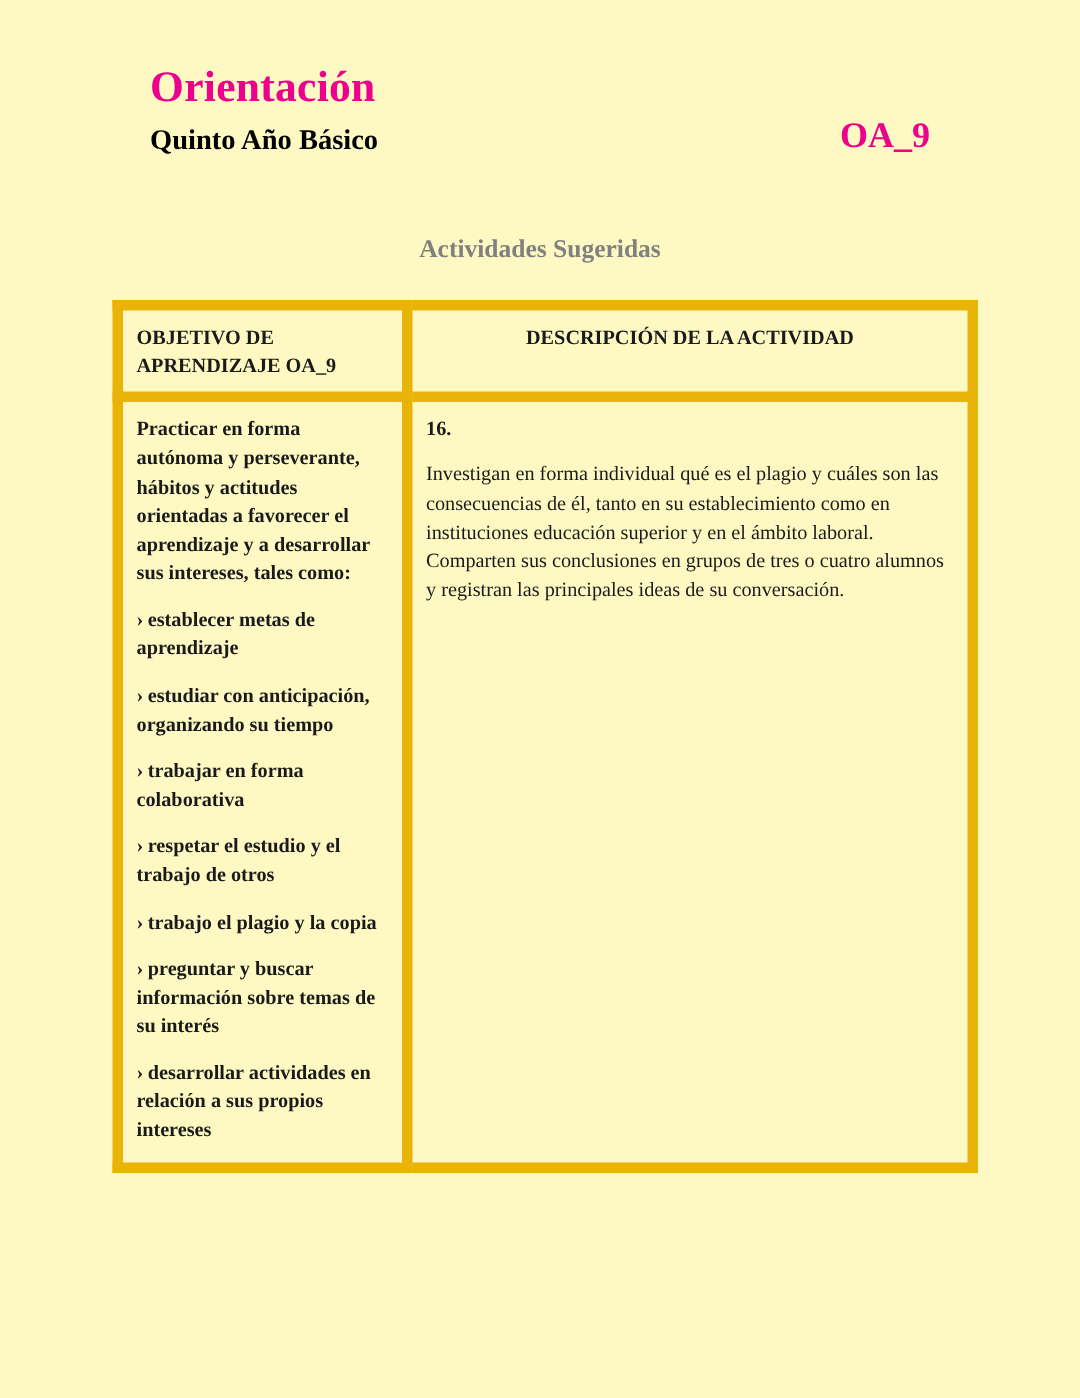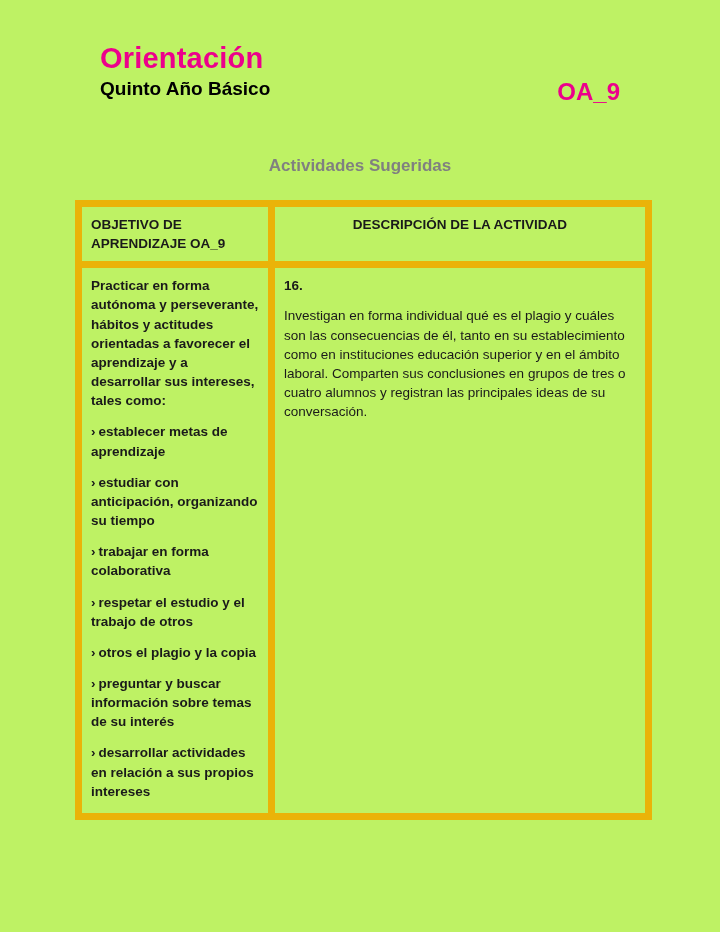--- a/index.html
+++ b/index.html
@@ -11,41 +11,42 @@
     width: 720px;
     height: 932px;
     position: relative;
     font-family: "Liberation Sans", sans-serif;
     color: #1a1a1a;
     overflow: hidden;
   }
   .page {
     position: absolute;
     inset: 0;
-    background: #bef264;
+    background: #fef9c3;
+    font-family: Liberation Serif, serif;
   }
   
   .header {
     position: absolute;
     top: 42px;
     left: 100px;
     width: 520px;
   }
   .brand-title {
     margin: 0;
     font-size: 29px;
     font-weight: bold;
     color: var(--accent, #ec008c);
     letter-spacing: 0.2px;
     line-height: 1.15;
   }
   .subtitle-row {
     display: flex;
     justify-content: space-between;
-    align-items: flex-start;
+    align-items: flex-end;
     margin-top: 3px;
   }
   .subtitle {
     font-size: 19px;
     font-weight: bold;
     color: #000000;
   }
   .oa-code {
     font-size: 24px;
     font-weight: bold;
@@ -147,21 +148,21 @@
           <p class="bullet-item">
             <span class="bullet">›</span><span>estudiar con anticipación, organizando su tiempo</span>
           </p>
           <p class="bullet-item">
             <span class="bullet">›</span><span>trabajar en forma colaborativa</span>
           </p>
           <p class="bullet-item">
             <span class="bullet">›</span><span>respetar el estudio y el trabajo de otros</span>
           </p>
           <p class="bullet-item">
-            <span class="bullet">›</span><span>otros el plagio y la copia</span>
+            <span class="bullet">›</span><span>trabajo el plagio y la copia</span>
           </p>
           <p class="bullet-item">
             <span class="bullet">›</span><span>preguntar y buscar información sobre temas de su interés</span>
           </p>
           <p class="bullet-item">
             <span class="bullet">›</span><span>desarrollar actividades en relación a sus propios intereses</span>
           </p>
         </td>
         <td class="description-cell">
           <p class="activity-number">16.</p>

